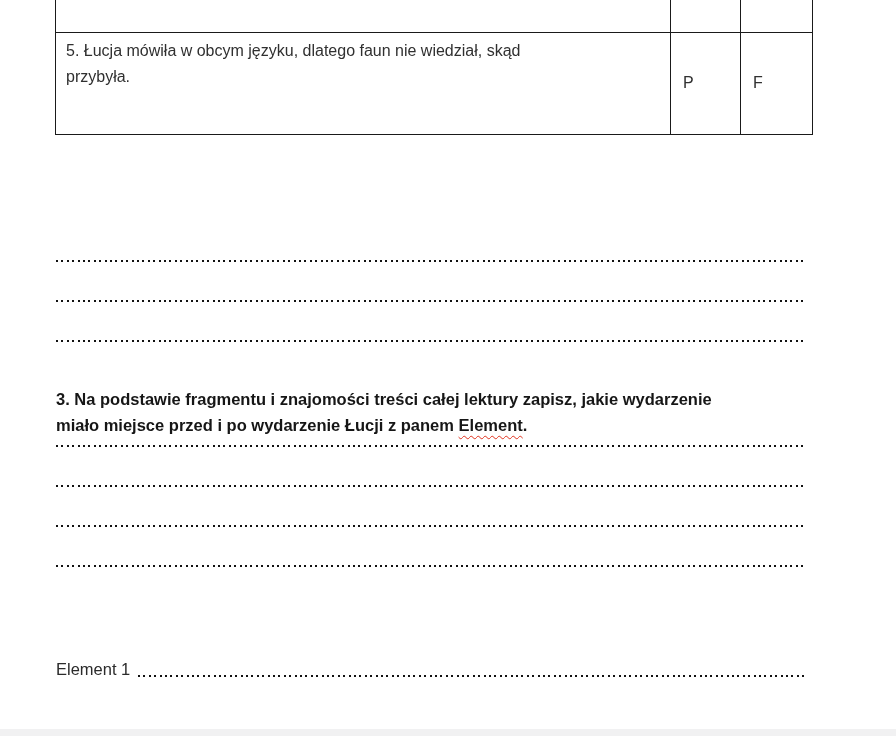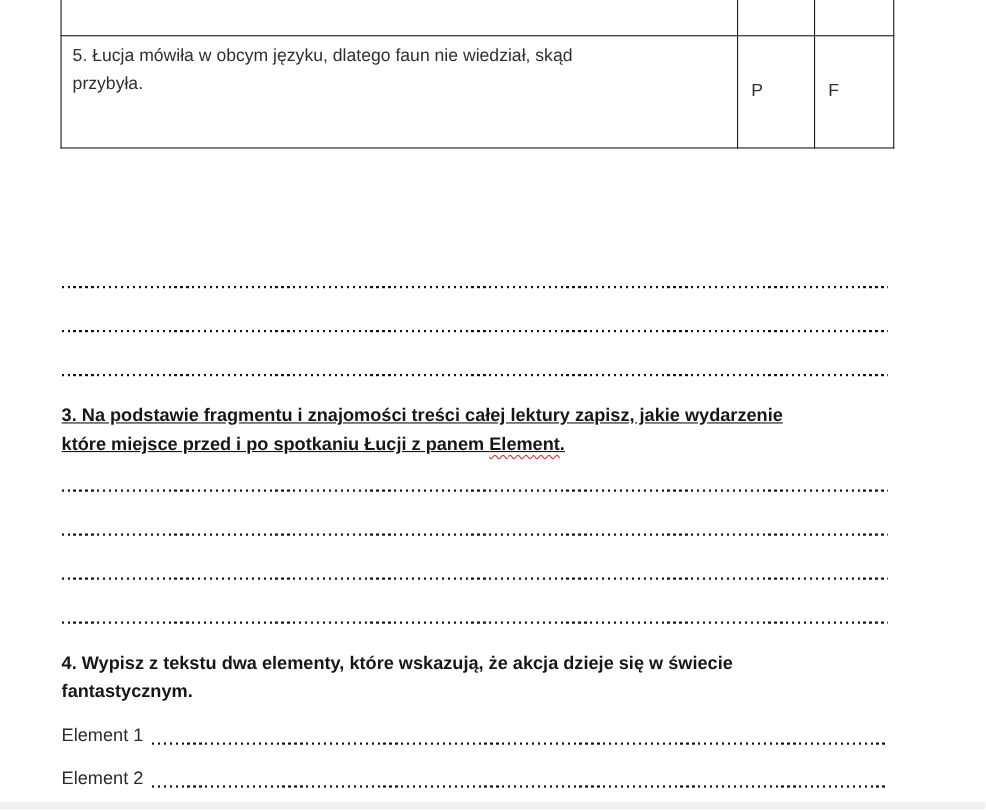--- a/index.html
+++ b/index.html
@@ -52,21 +52,21 @@
 
   .question{
     position:absolute;left:56px;
     font-weight:700;
     font-size:16.5px;
     line-height:26px;
     color:var(--bold_text);
     white-space:nowrap;
   }
   #q2{top:180px;}
-  #q3{top:365px;text-decoration:underline;}
+  #q3{top:386px;}
   #q4{top:590px;}
 
   .misspelled{
     text-decoration-line:underline;
     text-decoration-style:wavy;
     text-decoration-color:var(--spellcheck);
     text-decoration-thickness:1px;
     text-underline-offset:4px;
   }
 
@@ -114,36 +114,31 @@
   </tbody>
     </table>
 
 
   <div class="dots-group" id="dots-q2">
     <div class="dotline"></div>
   <div class="dotline"></div>
       <div class="dotline"></div>
     </div>
 
-  <p class="question" id="q3"><span>3. Na podstawie fragmentu i znajomości treści całej lektury zapisz, jakie wydarzenie</span><br><span>które miejsce przed i po spotkaniu Łucji z panem </span><span class="misspelled">Element</span><span>.</span></p>
+  <p class="question" id="q3"><span>3. Na podstawie fragmentu i znajomości treści całej lektury zapisz, jakie wydarzenie</span><br><span>miało miejsce przed i po wydarzenie Łucji z panem </span><span class="misspelled">Element</span><span>.</span></p>
 
   <div class="dots-group" id="dots-q3">
     <div class="dotline"></div>
   <div class="dotline"></div>
       <div class="dotline"></div>
       <div class="dotline"></div>
     </div>
 
-  <p class="question" id="q4"><span>4. Wypisz z tekstu dwa elementy, które wskazują, że akcja dzieje się w świecie</span><br><span>fantastycznym.</span></p>
 
   <div class="element-row" id="element-row-1">
     <span class="element-label">Element 1</span>
     <span class="element-dots"></span>
   </div>
 
-  <div class="element-row" id="element-row-2">
-    <span class="element-label">Element 2</span>
-    <span class="element-dots"></span>
-  </div>
 
 </div>
 
 <div class="edge-strip"></div>
 
 </body></html>

